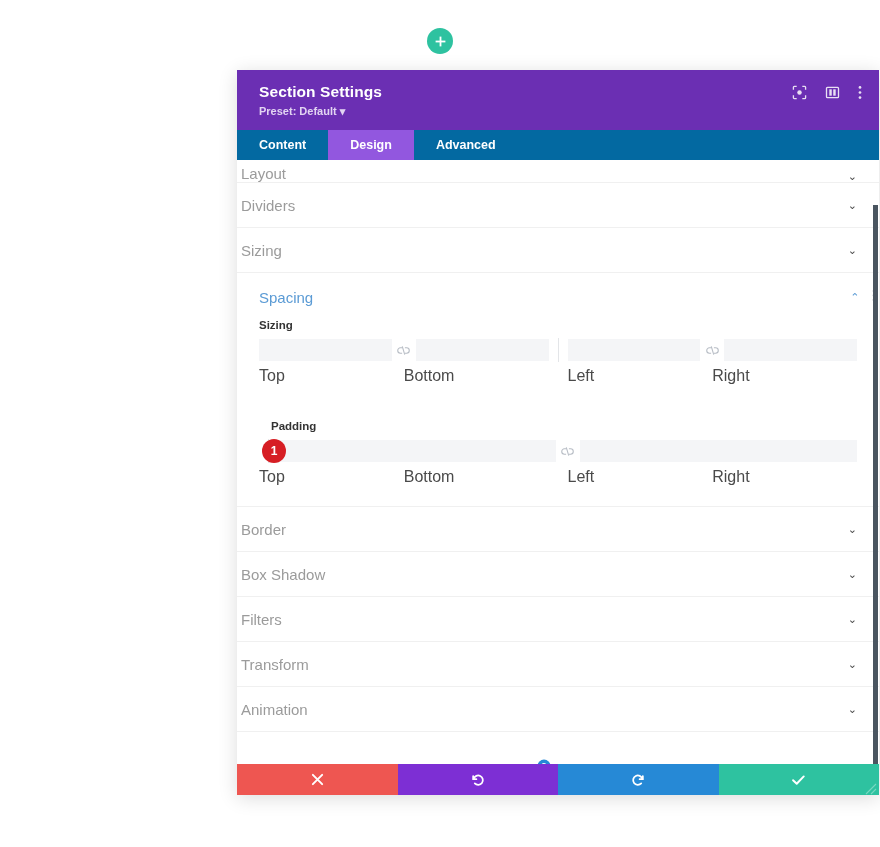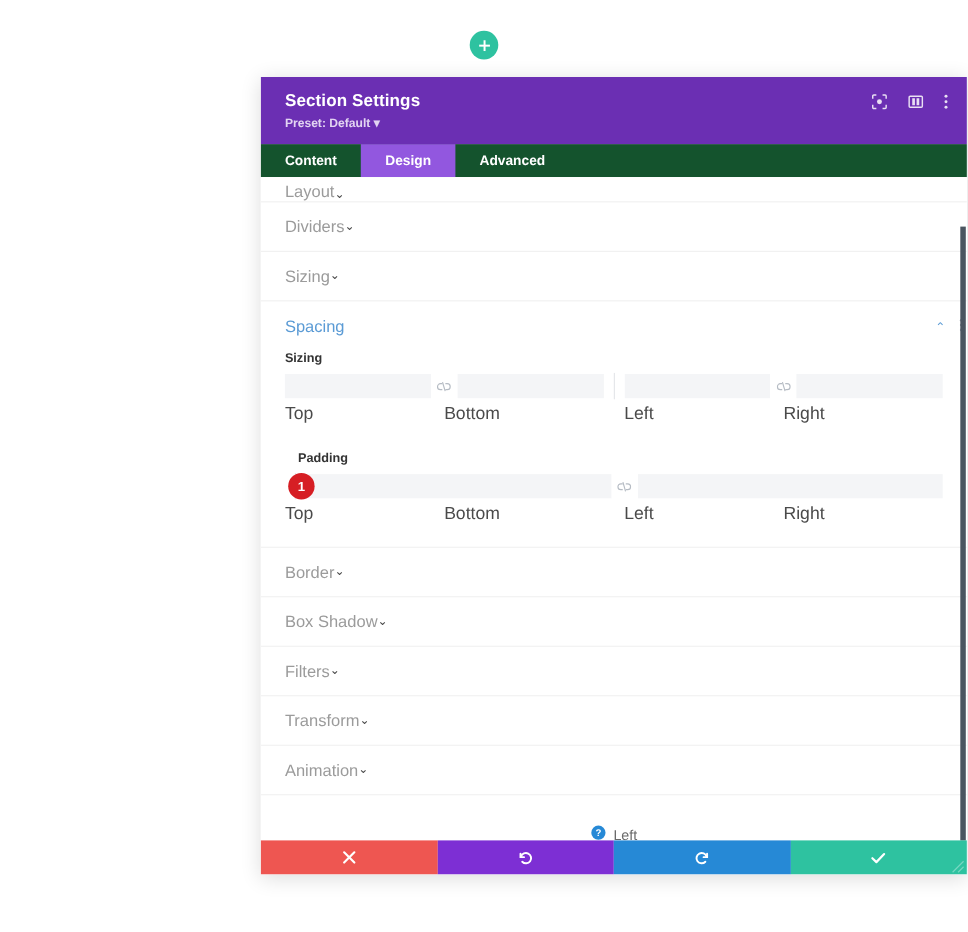--- a/index.html
+++ b/index.html
@@ -49,61 +49,61 @@
     cursor: pointer; display: inline-block;
   }
   .header-icons {
     position: absolute; right: 17px; top: 15px;
     display: flex; align-items: center; gap: 18px;
   }
   .hdr-icon { cursor: pointer; opacity: .85; display: flex; }
 
   
   .tabs {
-    background: #14532d; display: flex; flex: 0 0 auto; height: 30px;
+    background: #0369a1; display: flex; flex: 0 0 auto; height: 30px;
   }
   .tab {
     color: #fff; font-size: 12.5px; font-weight: bold;
     padding: 0 22px; height: 30px;
     display: flex; align-items: center; cursor: pointer;
   }
   .tab.active { background: #9257DF; }
 
   
   .modal-body {
     flex: 1 1 auto; position: relative; overflow: hidden; background: #fff;
   }
   .scroll-area { position: absolute; inset: 0; }
 
   .acc-row {
-    display: flex; align-items: center; 
-    padding: 0 22px 0 22px;
+    display: flex; align-items: center; justify-content: space-between;
+    padding: 0 22px 0 4px;
     height: 45px;
     border-bottom: 1px solid #f0f0f0;
     cursor: pointer;
   }
   .acc-row.cut { height: 23px; align-items: flex-end; }
   .acc-label { color: #9b9b9b; font-size: 15px; }
   .chev { color: #4a4a4a; font-size: 11px; line-height: 1; }
 
   
   .spacing-sec { border-bottom: 1px solid #f0f0f0; padding-bottom: 20px; }
   .spacing-head {
-    display: flex; justify-content: space-between;
+    display: flex; align-items: center; justify-content: space-between;
     padding: 15px 4px 13px 22px; cursor: pointer;
   }
   .spacing-title { color: #5b9bd5; font-size: 15px; }
   .spacing-head-icons { display: flex; align-items: center; gap: 12px; }
   .chev-up { color: #5b9bd5; font-size: 11px; line-height: 1; }
 
   .field-group { padding: 0 22px; position: relative; }
   .field-label {
     font-size: 11.5px; color: #333; font-weight: bold; margin-bottom: 7px;
   }
-  .field-label.second { margin-top: 25px; padding-left: 12px; }
+  .field-label.second { margin-top: 35px; padding-left: 12px; }
 
   .row4 { display: flex; align-items: center; }
   .pair { display: flex; align-items: center; flex: 1 1 0; min-width: 0; }
   .inp {
     flex: 1 1 0; min-width: 0;
     height: 22px; background: #f4f5f7; border: none;
     font-size: 11.5px; color: #333;
     padding: 0 8px; font-family: "Liberation Sans", sans-serif;
   }
   .inp::placeholder { color: #f4f5f7; }

